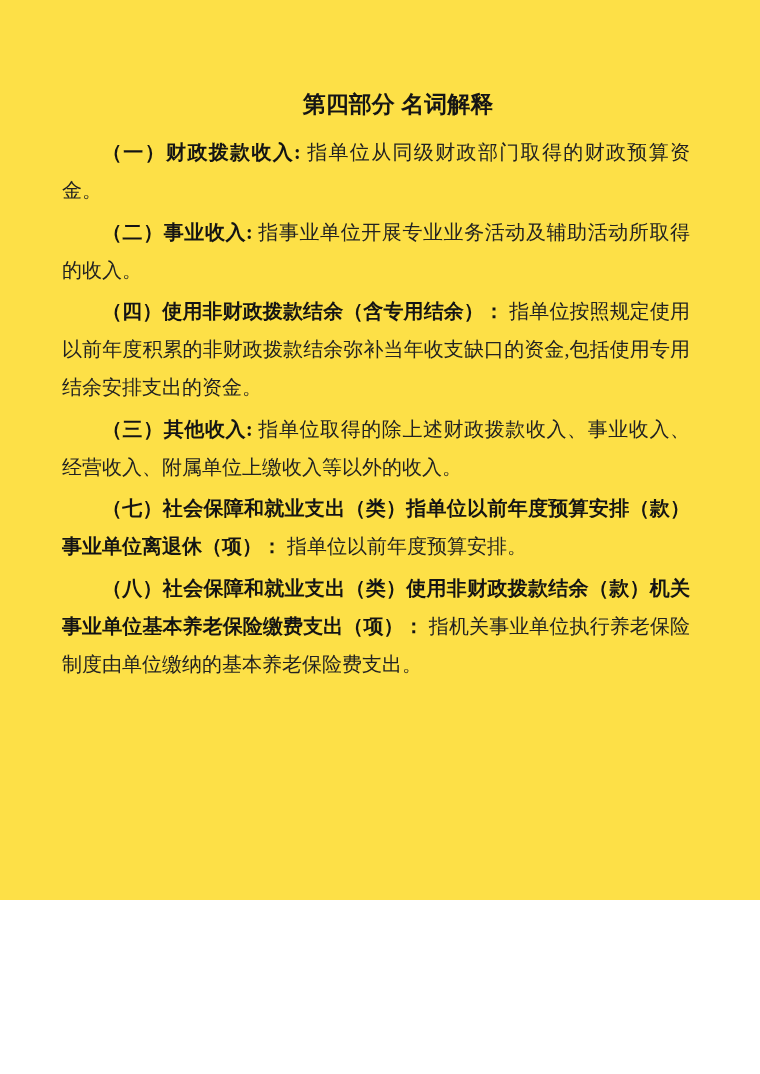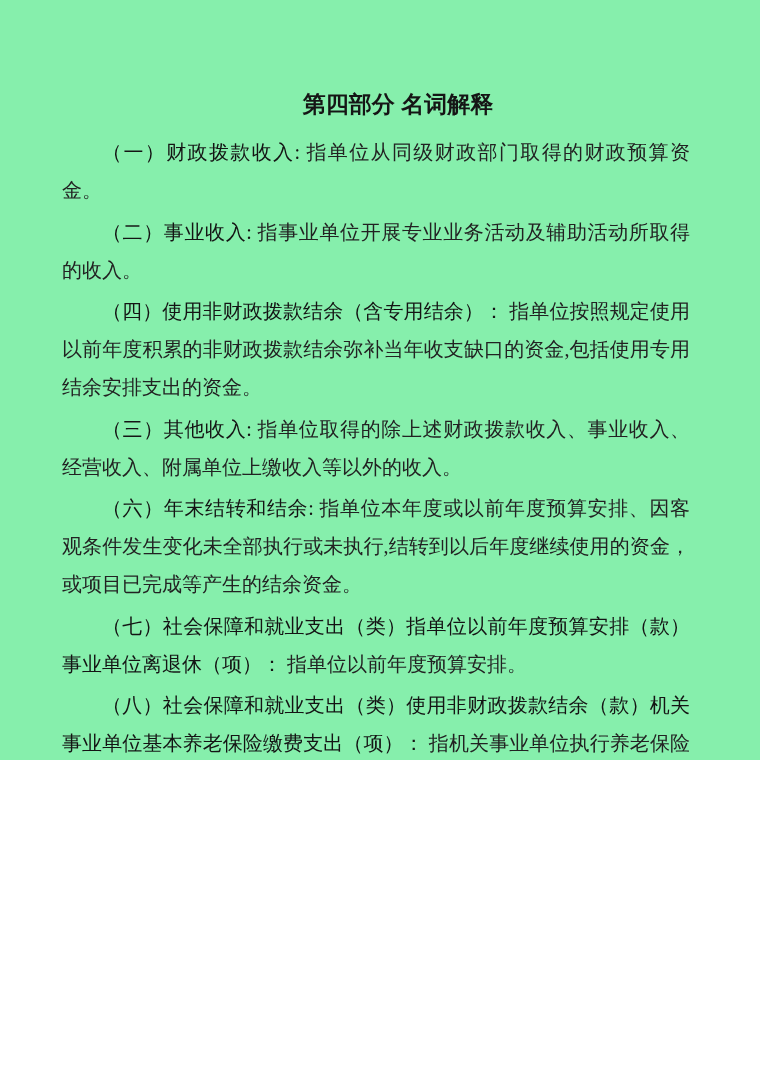--- a/index.html
+++ b/index.html
@@ -3,22 +3,22 @@
 <meta charset="utf-8">
 <style>
   html, body {
     margin: 0;
     padding: 0;
     background: #ffffff;
   }
   .page {
     position: relative;
     width: 760px;
-    height: 760px;
-    background: #86efac;
+    height: 900px;
+    background: #fde047;
     overflow: hidden;
     color: #1b1b1b;
     font-family: "Liberation Serif", "DejaVu Serif", serif;
   }
   .content {
     position: absolute;
     left: 62px;
     top: 88px;
     width: 628px;
   }
@@ -39,21 +39,21 @@
     line-height: 38px;
     text-align: justify;
     text-justify: inter-character;
     text-indent: 2em;
     color: #222222;
   }
   p.entry:last-child {
     margin-bottom: 0;
   }
   .term {
-    font-weight: 400;
+    font-weight: 700;
     color: #141414;
   }
   .definition {
     font-weight: 400;
   }
   .page-number {
     position: absolute;
     top: 983px;
     left: 0;
     width: 100%;
@@ -90,24 +90,20 @@
       <span class="term">（四）使用非财政拨款结余（含专用结余）：</span>
       <span class="definition">指单位按照规定使用以前年度积累的非财政拨款结余弥补当年收支缺口的资金,包括使用专用结余安排支出的资金。</span>
     </p>
 
     <p class="entry">
       <span class="term">（三）其他收入:</span>
       <span class="definition">指单位取得的除上述财政拨款收入、事业收入、经营收入、附属单位上缴收入等以外的收入。</span>
     </p>
 
 
-    <p class="entry">
-      <span class="term">（六）年末结转和结余:</span>
-      <span class="definition">指单位本年度或以前年度预算安排、因客观条件发生变化未全部执行或未执行,结转到以后年度继续使用的资金，或项目已完成等产生的结余资金。</span>
-    </p>
 
     <p class="entry">
       <span class="term">（七）社会保障和就业支出（类）指单位以前年度预算安排（款）事业单位离退休（项）：</span>
       <span class="definition">指单位以前年度预算安排。</span>
     </p>
 
     <p class="entry">
       <span class="term">（八）社会保障和就业支出（类）使用非财政拨款结余（款）机关事业单位基本养老保险缴费支出（项）：</span>
       <span class="definition">指机关事业单位执行养老保险制度由单位缴纳的基本养老保险费支出。</span>
     </p>

